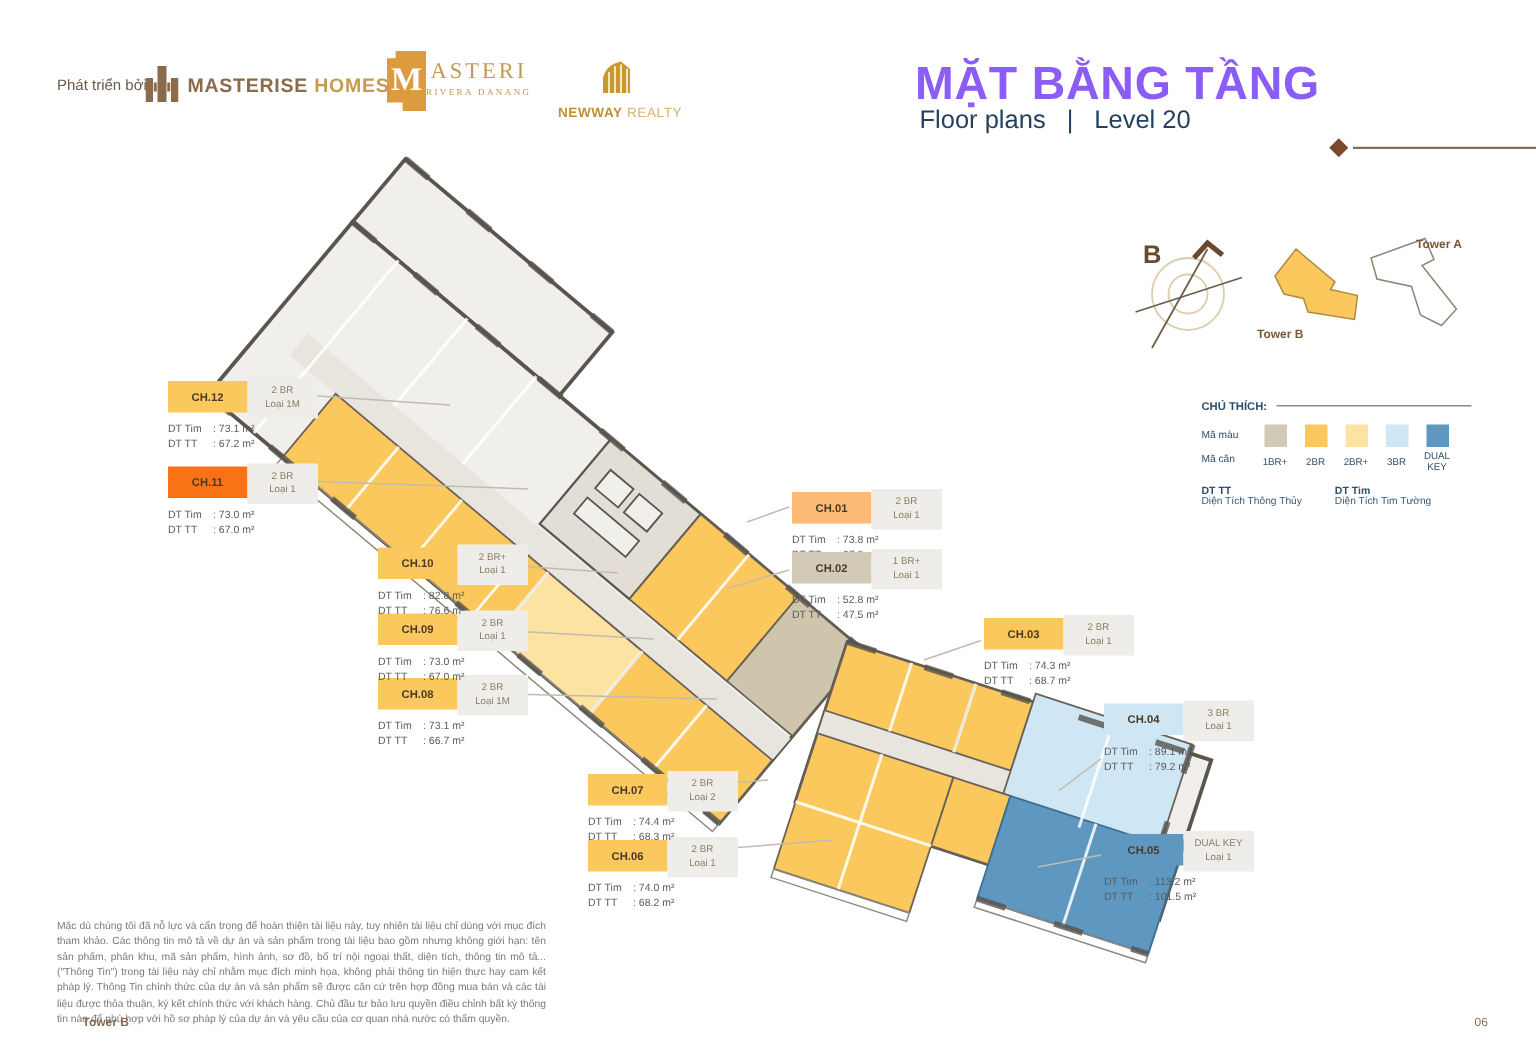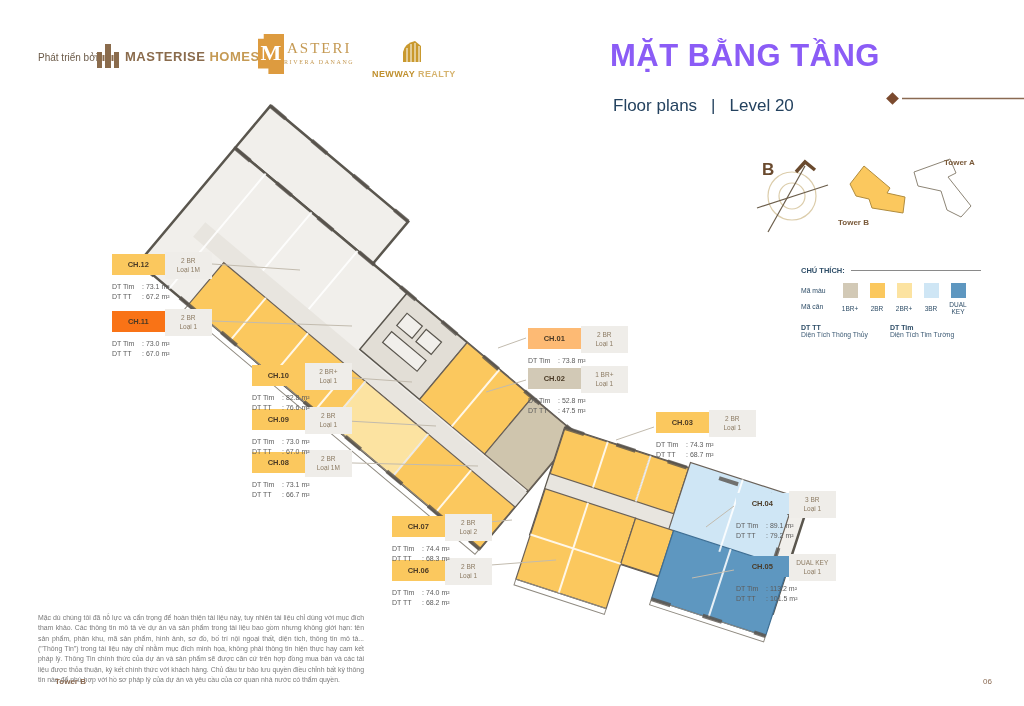--- a/index.html
+++ b/index.html
@@ -16,24 +16,24 @@
   #masteri .row{display:flex;align-items:flex-start;}
   #masteri .block{width:26px;height:40px;background:#dd9b3f;
       clip-path:polygon(0 12%,22% 12%,22% 0,100% 0,100% 100%,40% 100%,40% 86%,0 86%);
       display:flex;align-items:center;justify-content:center;}
   #masteri .m{color:#ffffff;font-family:"Liberation Serif",serif;font-size:22px;font-weight:bold;margin-top:-2px;}
   #masteri .name{font-family:"Liberation Serif",serif;font-size:15px;letter-spacing:2px;color:#c59a54;margin:6px 0 0 3px;}
   #masteri .sub{font-family:"Liberation Serif",serif;font-size:6px;letter-spacing:1.6px;color:#c59a54;text-align:right;margin-top:2px;}
   #newway{left:372px;top:40px;text-align:center;}
   #newway .glyph{margin:0 auto;}
   #newway .txt{font-size:9px;letter-spacing:.4px;margin-top:3px;}
-  #newway .txt .a{color:#c0902e;font-weight:bold;} #newway .txt .b{color:#d6b36e;font-weight:bold;}
+  #newway .txt .a{color:#c0902e;font-weight:bold;} #newway .txt .b{color:#d6b36e;}
 
   #page-title{left:610px;top:38px;font-size:31px;font-weight:bold;color:#8b5cf6;letter-spacing:.5px;}
-  #page-subtitle{left:613px;top:96px;font-size:17px;color:#24425f;display:flex;gap:14px;align-items:center;}
+  #page-subtitle{left:613px;top:70px;font-size:17px;color:#24425f;display:flex;gap:14px;align-items:center;}
   #subtitle-rule{left:886px;top:92px;width:138px;height:14px;}
 
   
   #tower-a-label{left:944px;top:158px;font-size:8px;font-weight:bold;color:#7a5a3a;}
   #tower-b-label{left:838px;top:218px;font-size:8px;font-weight:bold;color:#7a5a3a;}
 
   
   #legend{left:801px;top:266px;width:180px;font-size:7px;color:#2f4e68;}
   #legend .lg-title{display:flex;align-items:center;gap:6px;font-weight:bold;font-size:7.5px;}
   #legend .lg-title .rule{flex:1;border-top:1px solid #8a8a8a;}
@@ -248,21 +248,21 @@
         <div class="tbox">
           <div>2 BR</div>
           <div>Loại 1</div>
         </div>
       </div>
       <div class="dims">
         <div><span class="k">DT Tim</span><span>: 74.3 m²</span></div>
         <div><span class="k">DT TT</span><span>: 68.7 m²</span></div>
       </div>
     </div>
-    <div class="callout" style="left: 736px; top: 493px;">
+    <div class="callout" style="left: 736px; top: 469px;">
       <div class="co-top">
         <div class="chip" style="background: rgb(207, 230, 245);">CH.04</div>
         <div class="tbox">
           <div>3 BR</div>
           <div>Loại 1</div>
         </div>
       </div>
       <div class="dims">
         <div><span class="k">DT Tim</span><span>: 89.1 m²</span></div>
         <div><span class="k">DT TT</span><span>: 79.2 m²</span></div>

